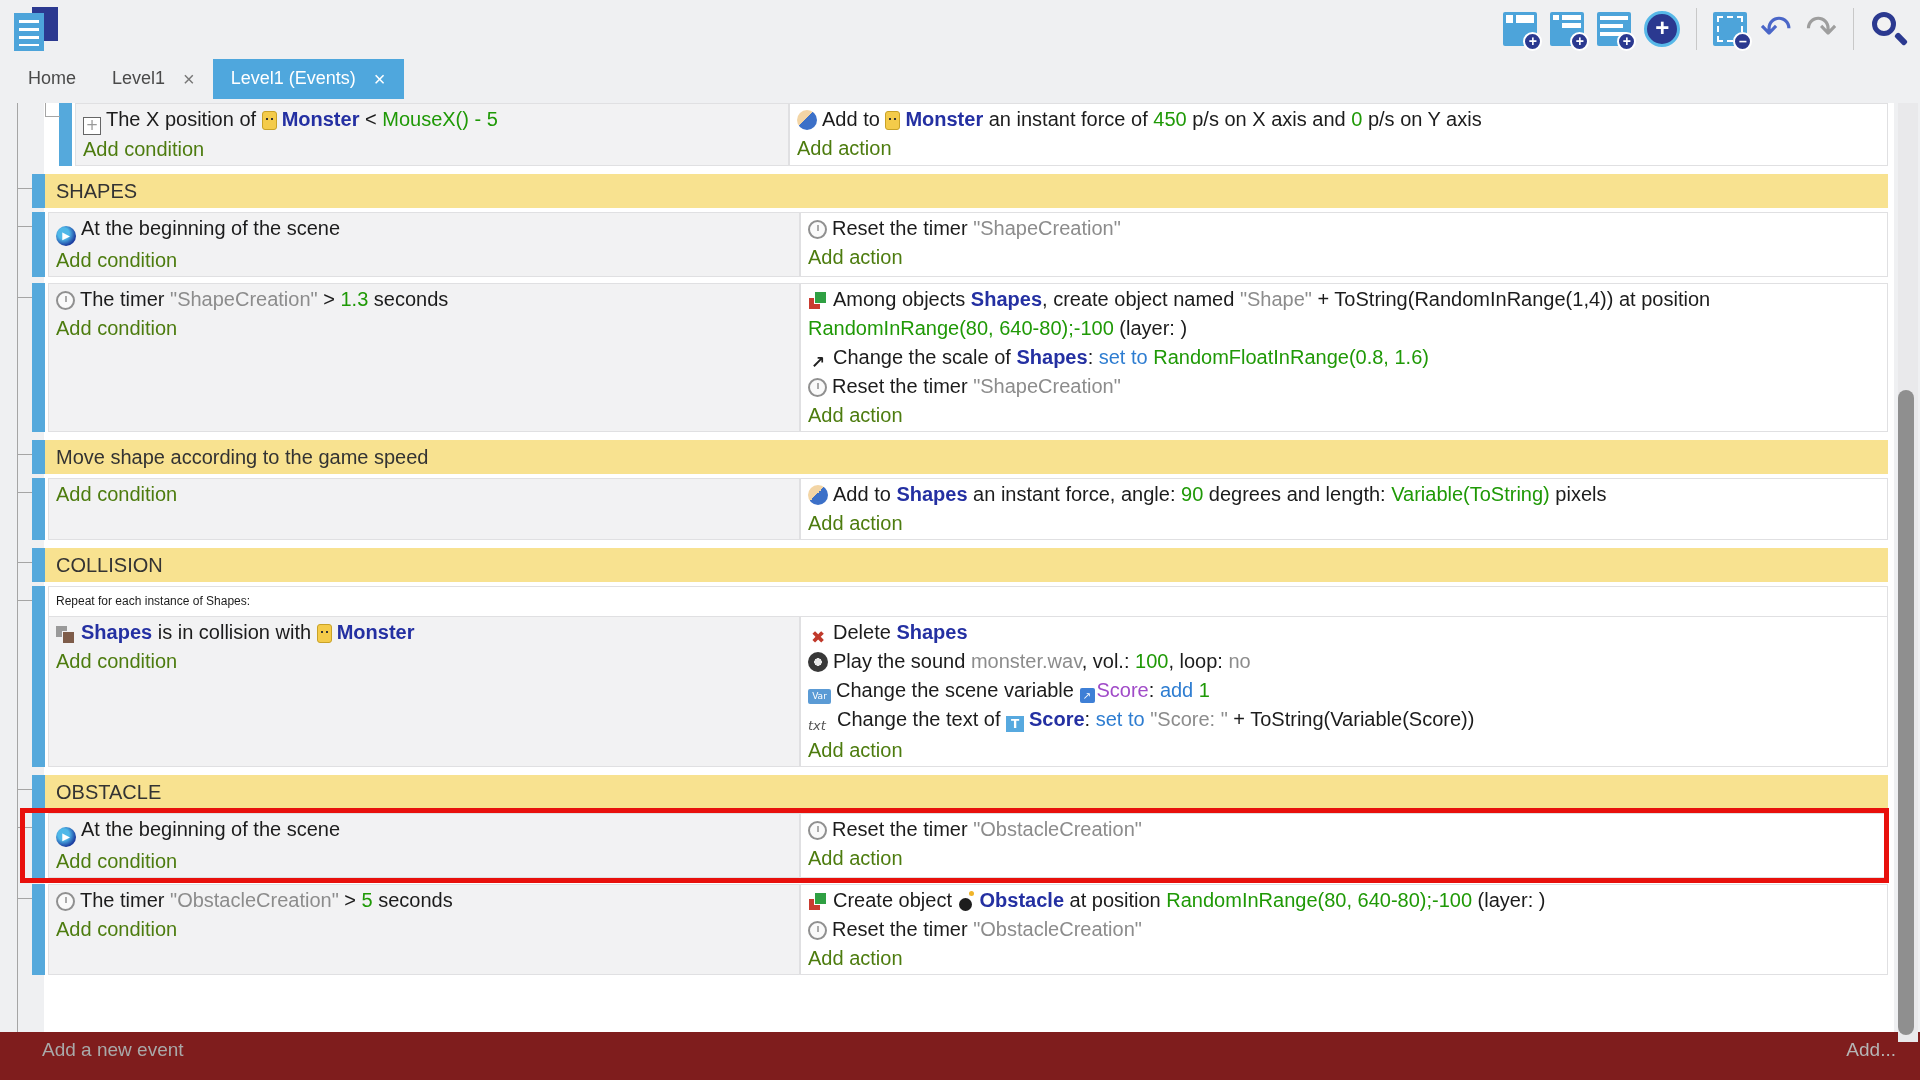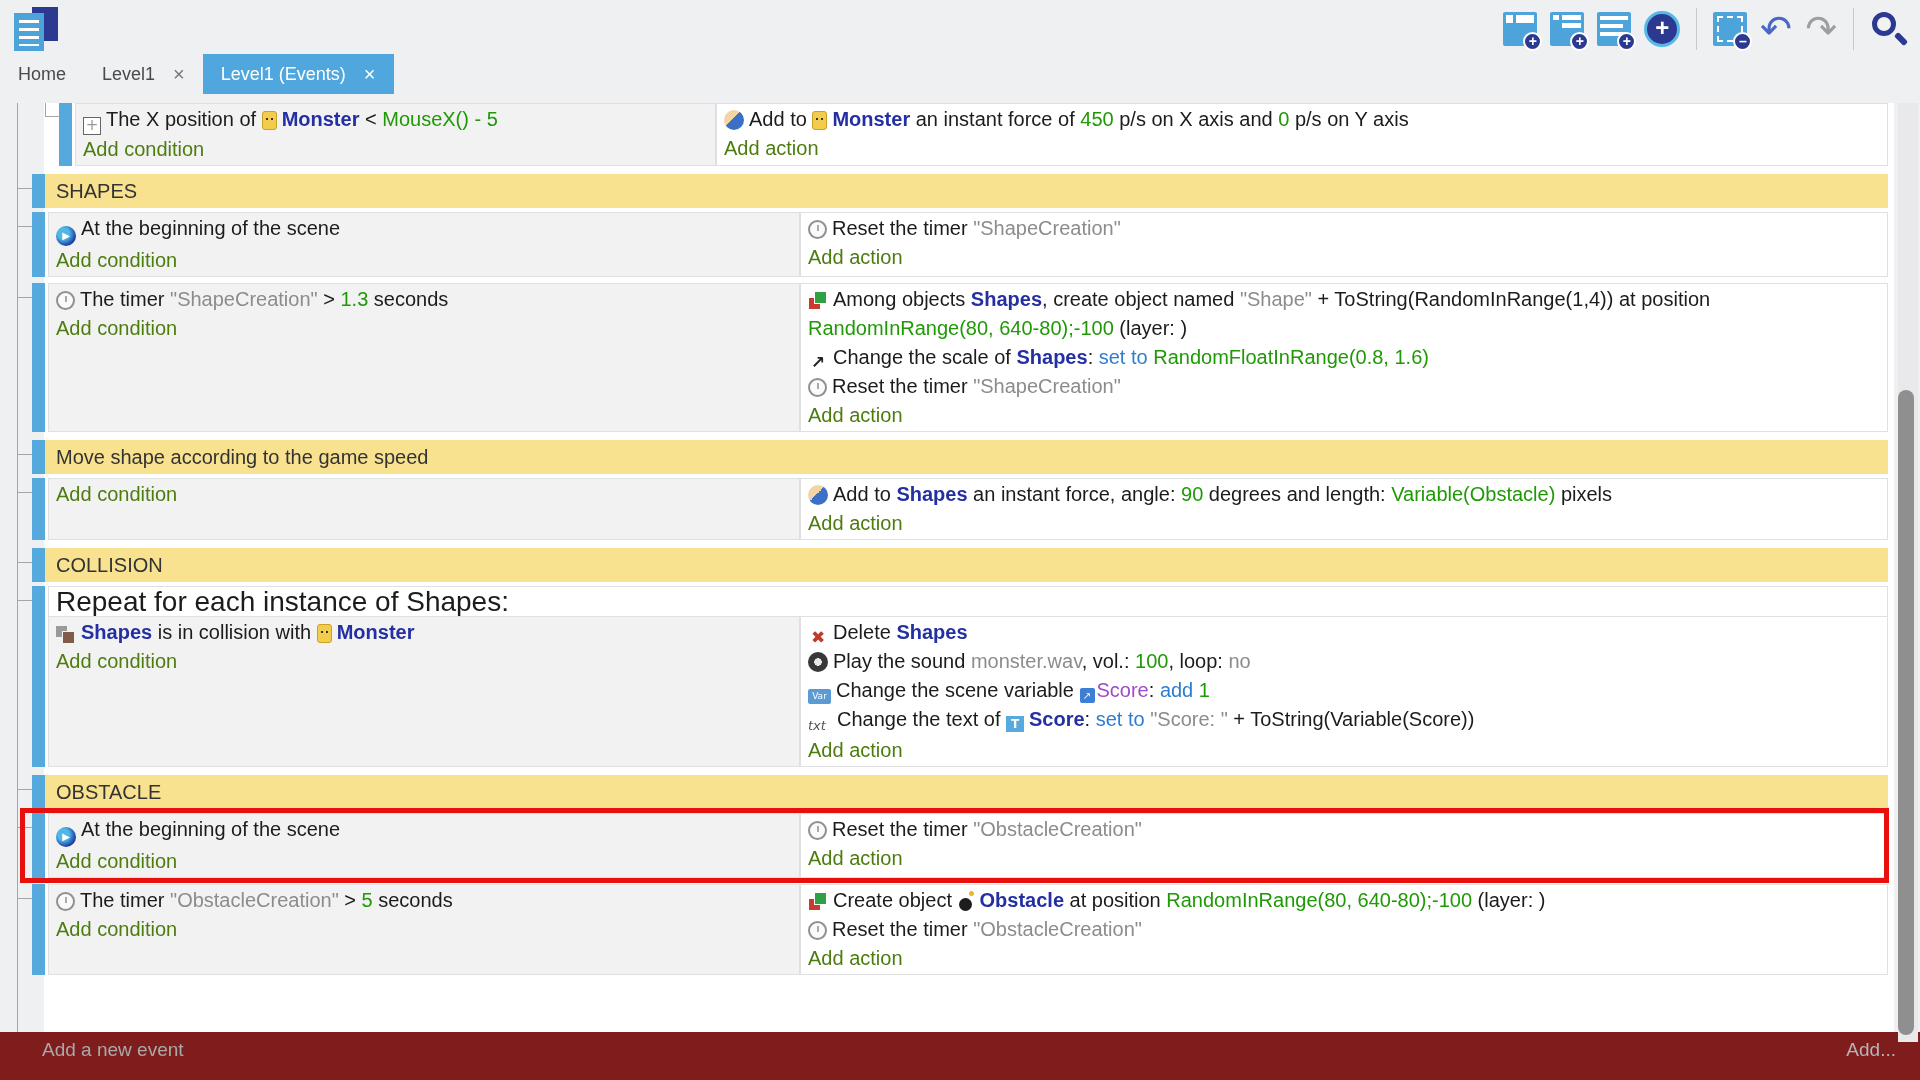--- a/index.html
+++ b/index.html
@@ -44,21 +44,21 @@
   .wb5 .dash { left:4px; top:4px; right:4px; bottom:4px; border:2px dashed #fff; }
   .arr { font-family:"DejaVu Sans", sans-serif; font-size:38px; line-height:34px; cursor:pointer; }
   .undo { color:#4A66C8; }
   .redo { color:#9E9E9E; }
   .tdiv { width:1px; height:42px; background:#C8C8C8; margin:0 3px; }
   .search { width:38px; height:38px; position:relative; cursor:pointer; }
   .search .sc { position:absolute; left:2px; top:2px; width:24px; height:24px; border:5px solid #2B3990; border-radius:50%; background:#F2F2F2; }
   .search .sh { position:absolute; right:4px; bottom:2px; width:6px; height:14px; background:#2B3990; border-radius:2px; transform:rotate(-45deg); }
 
   
-  .tabbar { position:absolute; top:54px; left:0; right:0; height:49px; display:flex; align-items:flex-start; }
+  .tabbar { position:absolute; top:54px; left:0; right:0; height:49px; display:flex; align-items:center; padding-left:10px; }
   .tab { height:40px; padding:0 18px; font-size:18px; color:#4a4a4a; display:flex; align-items:center; gap:18px; cursor:pointer; }
   .tab .x { font-size:20px; color:#777; line-height:20px; }
   .tab.active { background:#4FA7DD; color:#fff; }
   .tab.active .x { color:#fff; }
 
   
   .events-bg { position:absolute; left:44px; top:103px; width:1850px; bottom:36px; background:#fff; }
   .vline { position:absolute; left:17px; top:103px; width:1px; height:959px; background:#A5A5A5; }
   .bl-h { position:absolute; left:17px; top:1062px; width:13px; height:1px; background:#A5A5A5; }
   .events { position:absolute; left:48px; top:103px; width:1840px; }
@@ -68,23 +68,23 @@
   .header { margin-top:8px; margin-bottom:4px; margin-left:-4px; background:#F8E290; height:34px; line-height:34px;
             font-size:20px; color:#333; padding-left:12px; cursor:pointer; }
   .header::before { left:-27px; }
   .header .bar { left:-12px; }
   .cols { display:flex; align-items:stretch; }
   .cell { border:1px solid #E0E0E2; padding:1px 8px 1px 7px; }
   .cond { width:752px; background:#F2F2F3; }
   .act  { flex:1; background:#fff; }
   .line { font-size:20px; line-height:29px; }
   .line.ph { color:#4d7c0f; cursor:pointer; }
-  .repeat-line { font-size:28px; line-height:29px; background:#fff; border:1px solid #E0E0E2; border-bottom:none; padding-left:7px; }
+  .repeat-line { font-size:12px; line-height:29px; background:#fff; border:1px solid #E0E0E2; border-bottom:none; padding-left:7px; }
   .nested { margin-left:27px; }
-  .nested .cond { width:641px; }
+  .nested .cond { width:714px; }
   .nested::before { display:none; }
   .nl-v { position:absolute; left:-30px; top:0; width:1px; height:13px; background:#A5A5A5; }
   .nl-h { position:absolute; left:-30px; top:13px; width:15px; height:1px; background:#A5A5A5; }
   .red-outline { position:absolute; left:-28px; right:-1px; top:-5px; bottom:-5px; border:5px solid #E8100C; pointer-events:none; z-index:4; }
 
   
   .s-p { color:#1C1C1C; }
   .s-o { color:#2430A2; font-weight:bold; }
   .s-g { color:#1F9906; }
   .s-b { color:#2E7DD1; }
@@ -231,21 +231,21 @@
       </div>
     </div>
     <div class="row header"><span class="bar"></span><span>Move shape according to the game speed</span></div>
     <div class="row event">
       <span class="bar"></span>
       <div class="cols">
         <div class="cell cond">
           <div class="line ph">Add condition</div>
         </div>
         <div class="cell act">
-          <div class="line"><span class="ic ic-force"></span><span class="s-p">Add to </span><span class="s-o">Shapes</span><span class="s-p"> an instant force, angle: </span><span class="s-g">90</span><span class="s-p"> degrees and length: </span><span class="s-g">Variable(Obstacle)</span><span class="s-p"> pixels</span></div>
+          <div class="line"><span class="ic ic-force"></span><span class="s-p">Add to </span><span class="s-o">Shapes</span><span class="s-p"> an instant force, angle: </span><span class="s-g">90</span><span class="s-p"> degrees and length: </span><span class="s-g">Variable(ToString)</span><span class="s-p"> pixels</span></div>
           <div class="line ph">Add action</div>
         </div>
       </div>
     </div>
     <div class="row header"><span class="bar"></span><span>COLLISION</span></div>
     <div class="row event">
       <span class="bar"></span>
       <div class="repeat-line">Repeat for each instance of Shapes:</div>
       <div class="cols">
         <div class="cell cond">

